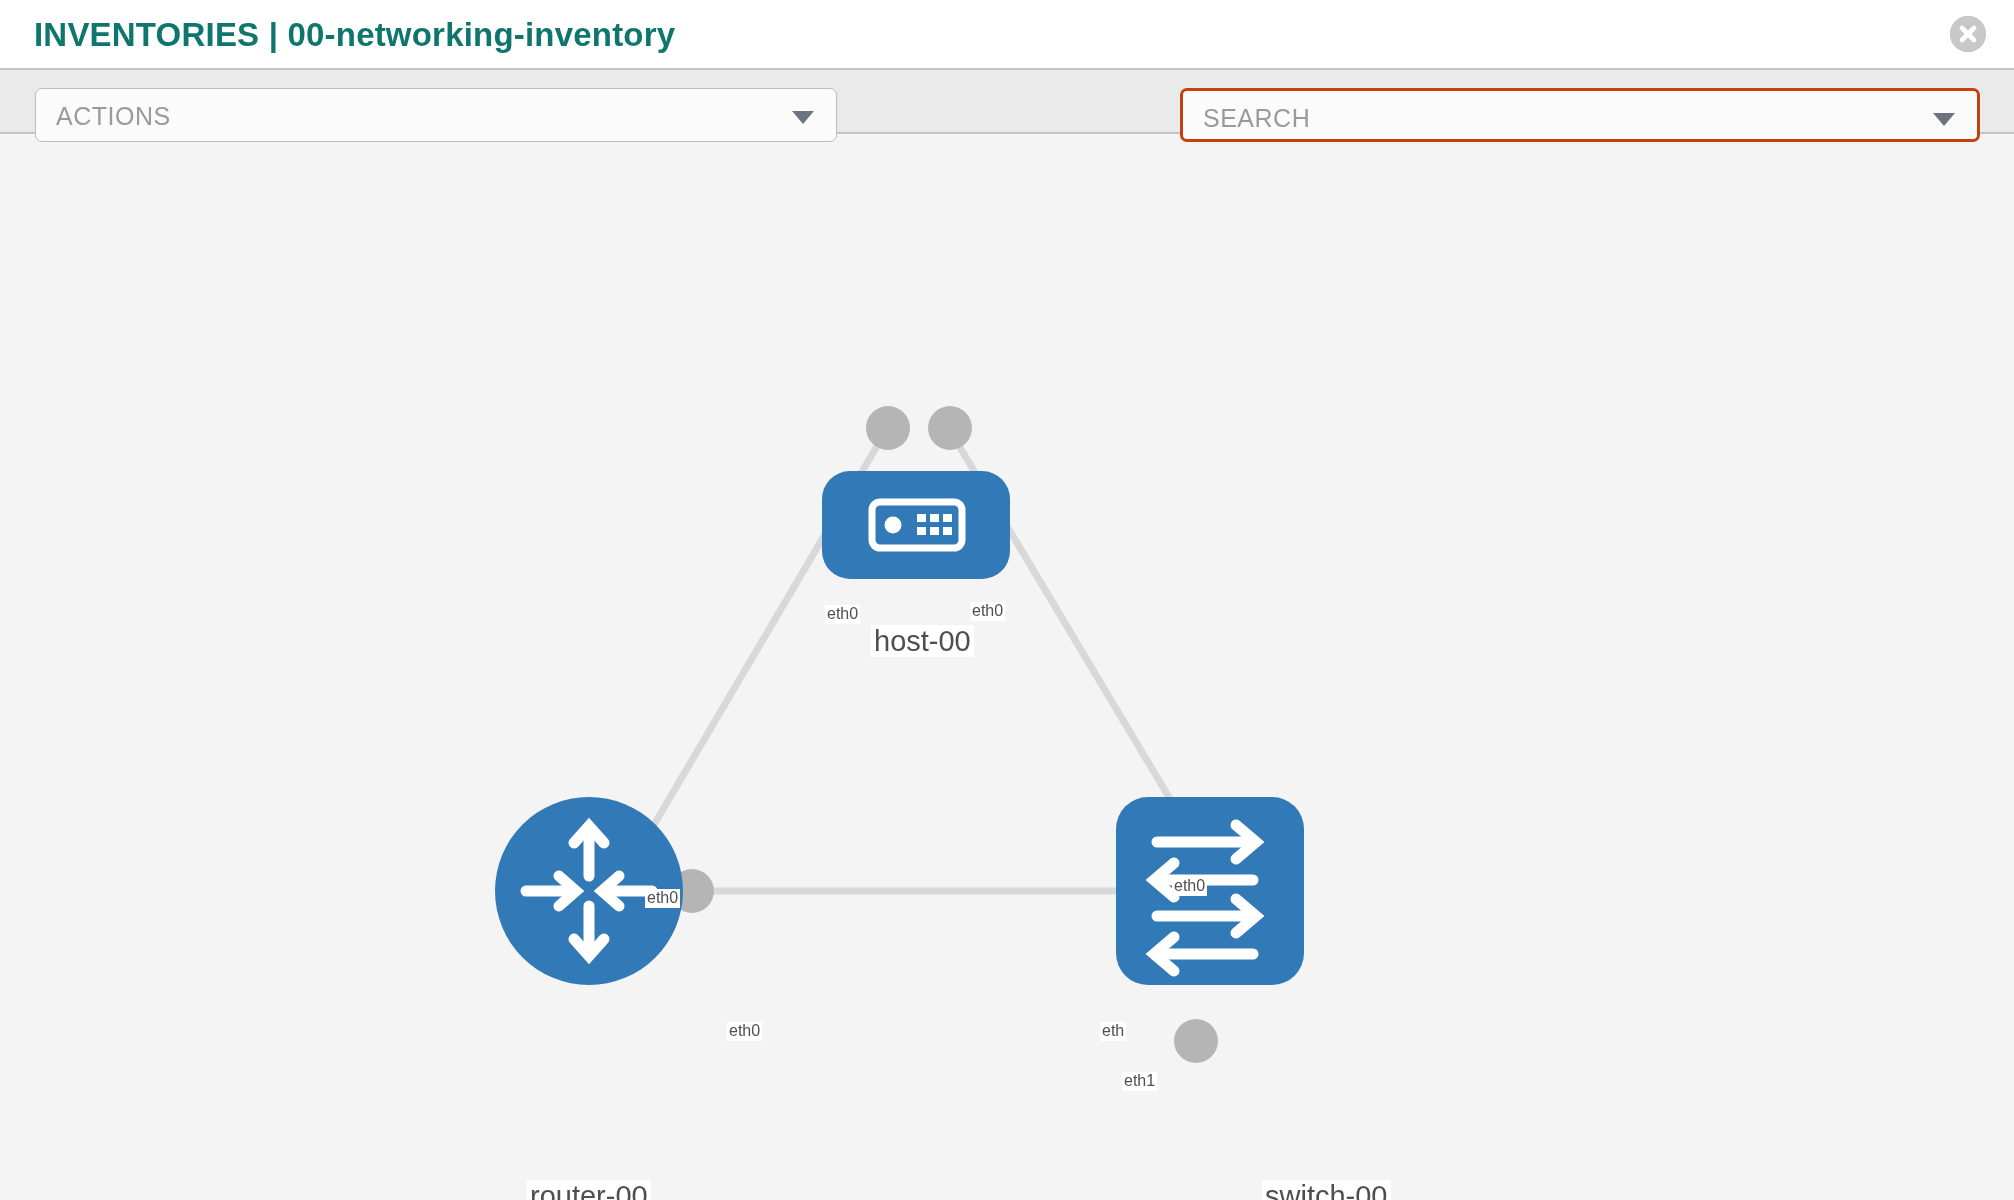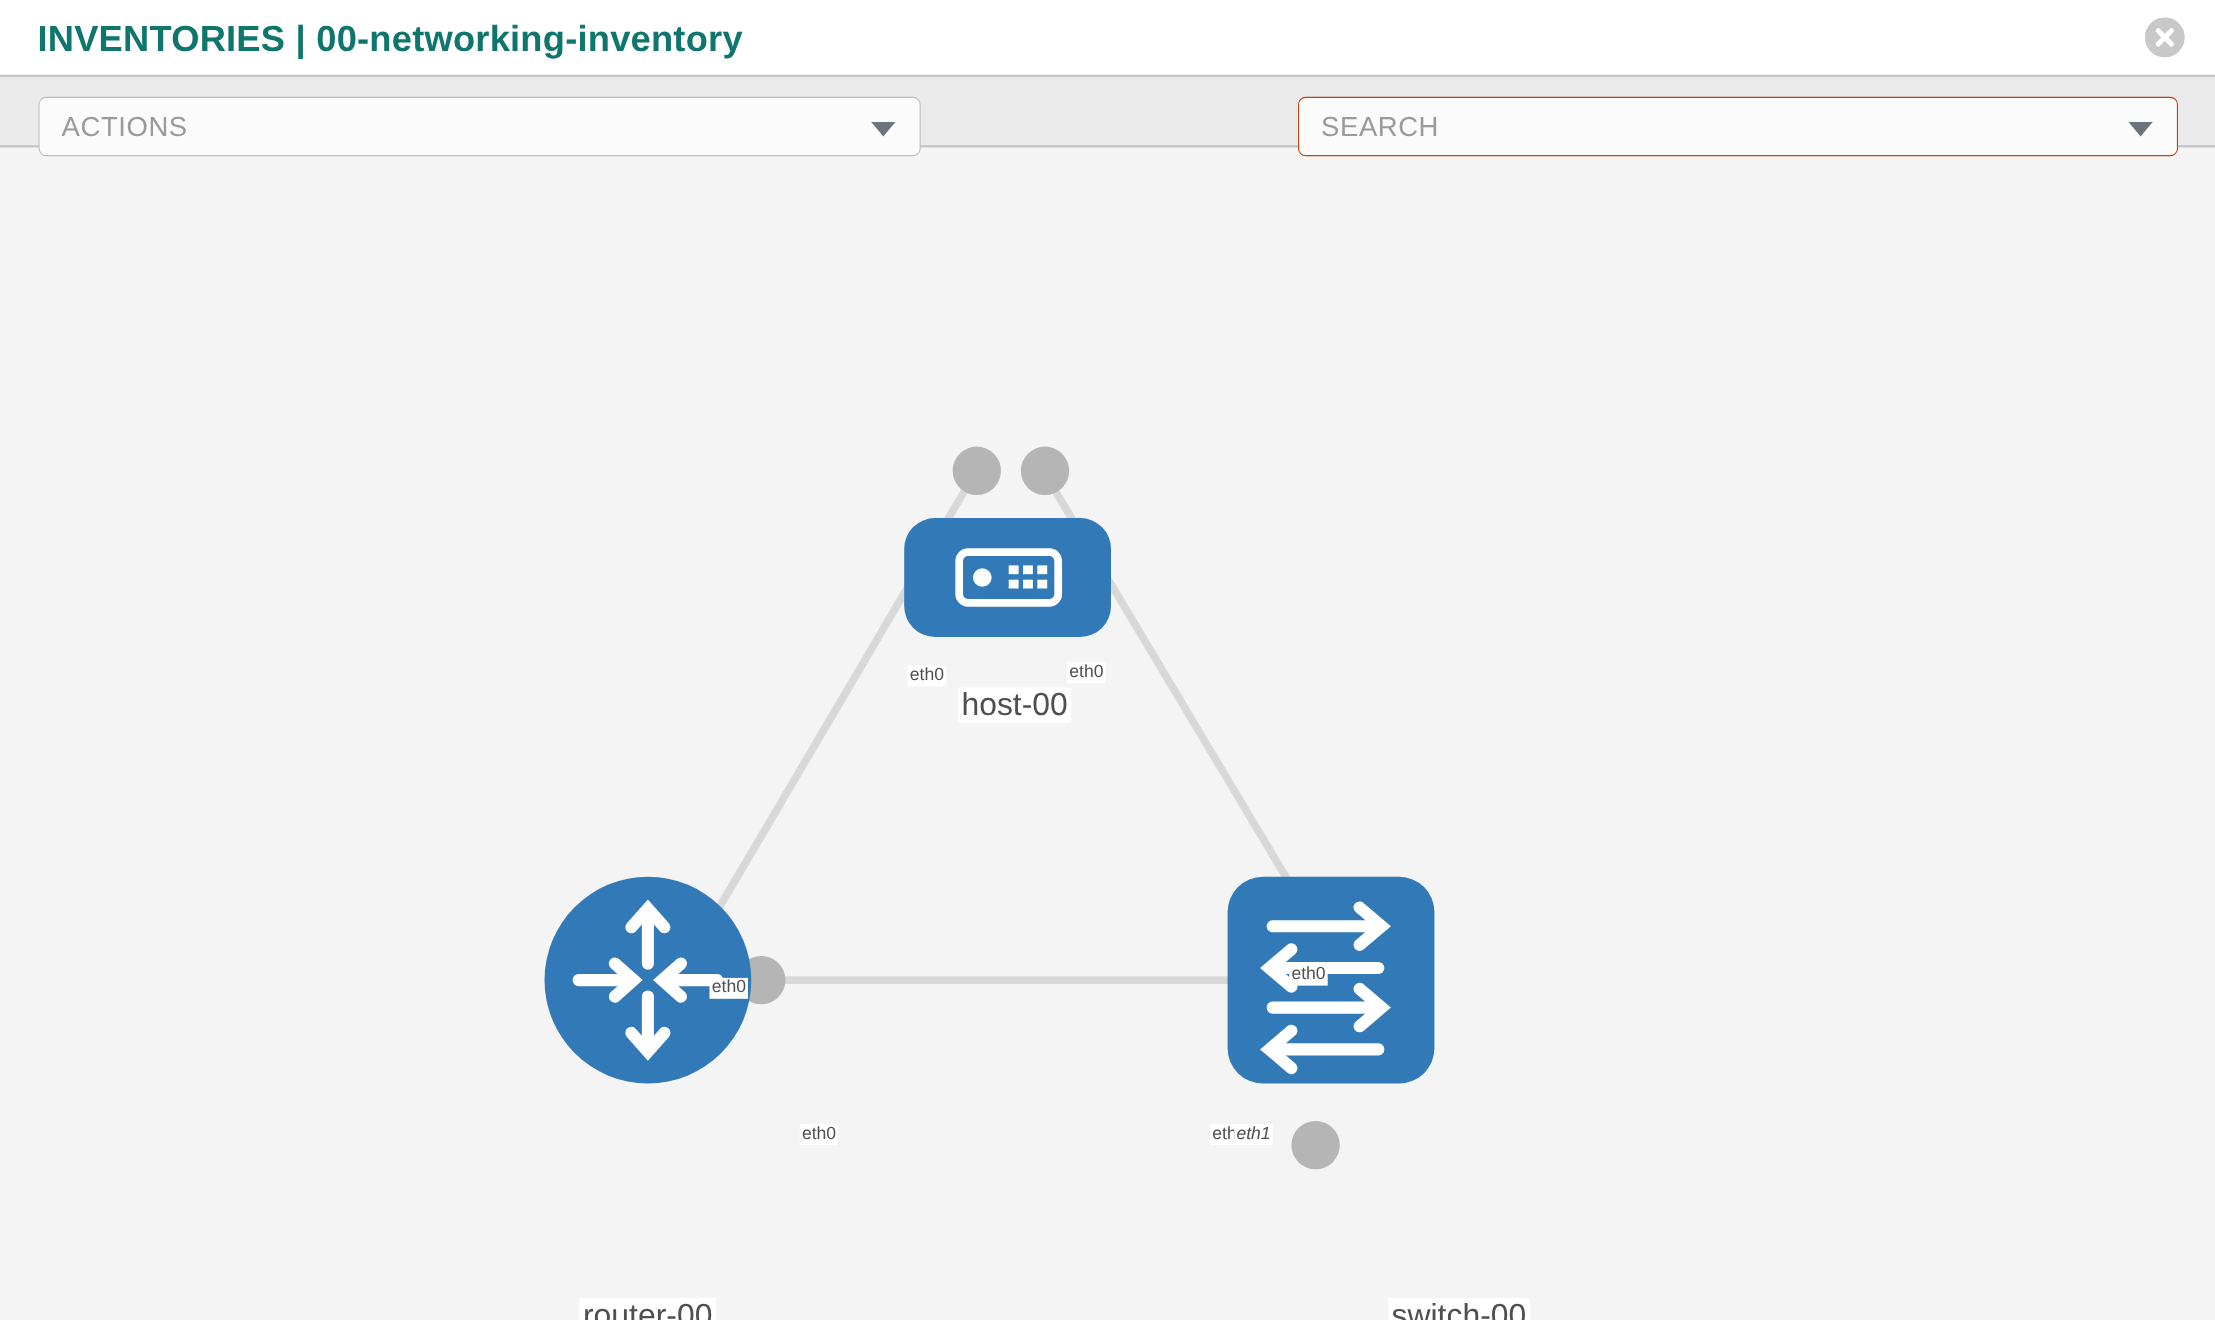--- a/index.html
+++ b/index.html
@@ -100,21 +100,21 @@
   .tool-icon.wrench { left: 1039px; top: 90px; }
   .tool-icon.key    { left: 1107px; top: 90px; }
 
   .search-box {
     position: absolute;
     left: 1180px;
     top: 18px;
     width: 800px;
     height: 54px;
     background: #fbfbfb;
-    border: 1px solid #c2410c;
+    border: 3px solid #c2410c;
     border-radius: 7px;
     box-sizing: border-box;
     cursor: text;
   }
   .search-box .label {
     position: absolute;
     left: 20px;
     top: 13px;
     font-size: 25px;
     color: #9a9a9a;
@@ -288,21 +288,21 @@
     <div class="edge-label" style="left:970px; top:446px;">eth0</div>
 
     <div class="edge-label" style="left:645px; top:733px;">eth0</div>
 
     <div class="edge-label" style="left:1172px; top:721px;">eth0</div>
 
     <div class="edge-label" style="left:727px; top:866px;">eth0</div>
 
     <div class="edge-label" style="left:1100px; top:866px;">eth</div>
 
-    <div class="edge-label" style="left:1122px; top:866px;font-style:italic;">eth1</div>
+    <div class="edge-label" style="left:1122px; top:916px;">eth1</div>
 
     <div class="node-label" style="left:527px; top:988px;">router-00</div>
 
     <div class="node-label" style="left:1262px; top:988px;">switch-00</div>
 
     <div class="node-hit" style="left:822px; top:315px; width:188px; height:108px;"></div>
     <div class="node-hit" style="left:495px; top:641px; width:188px; height:188px; border-radius:50%;"></div>
     <div class="node-hit" style="left:1116px; top:641px; width:188px; height:188px;"></div>
 
   </div>

